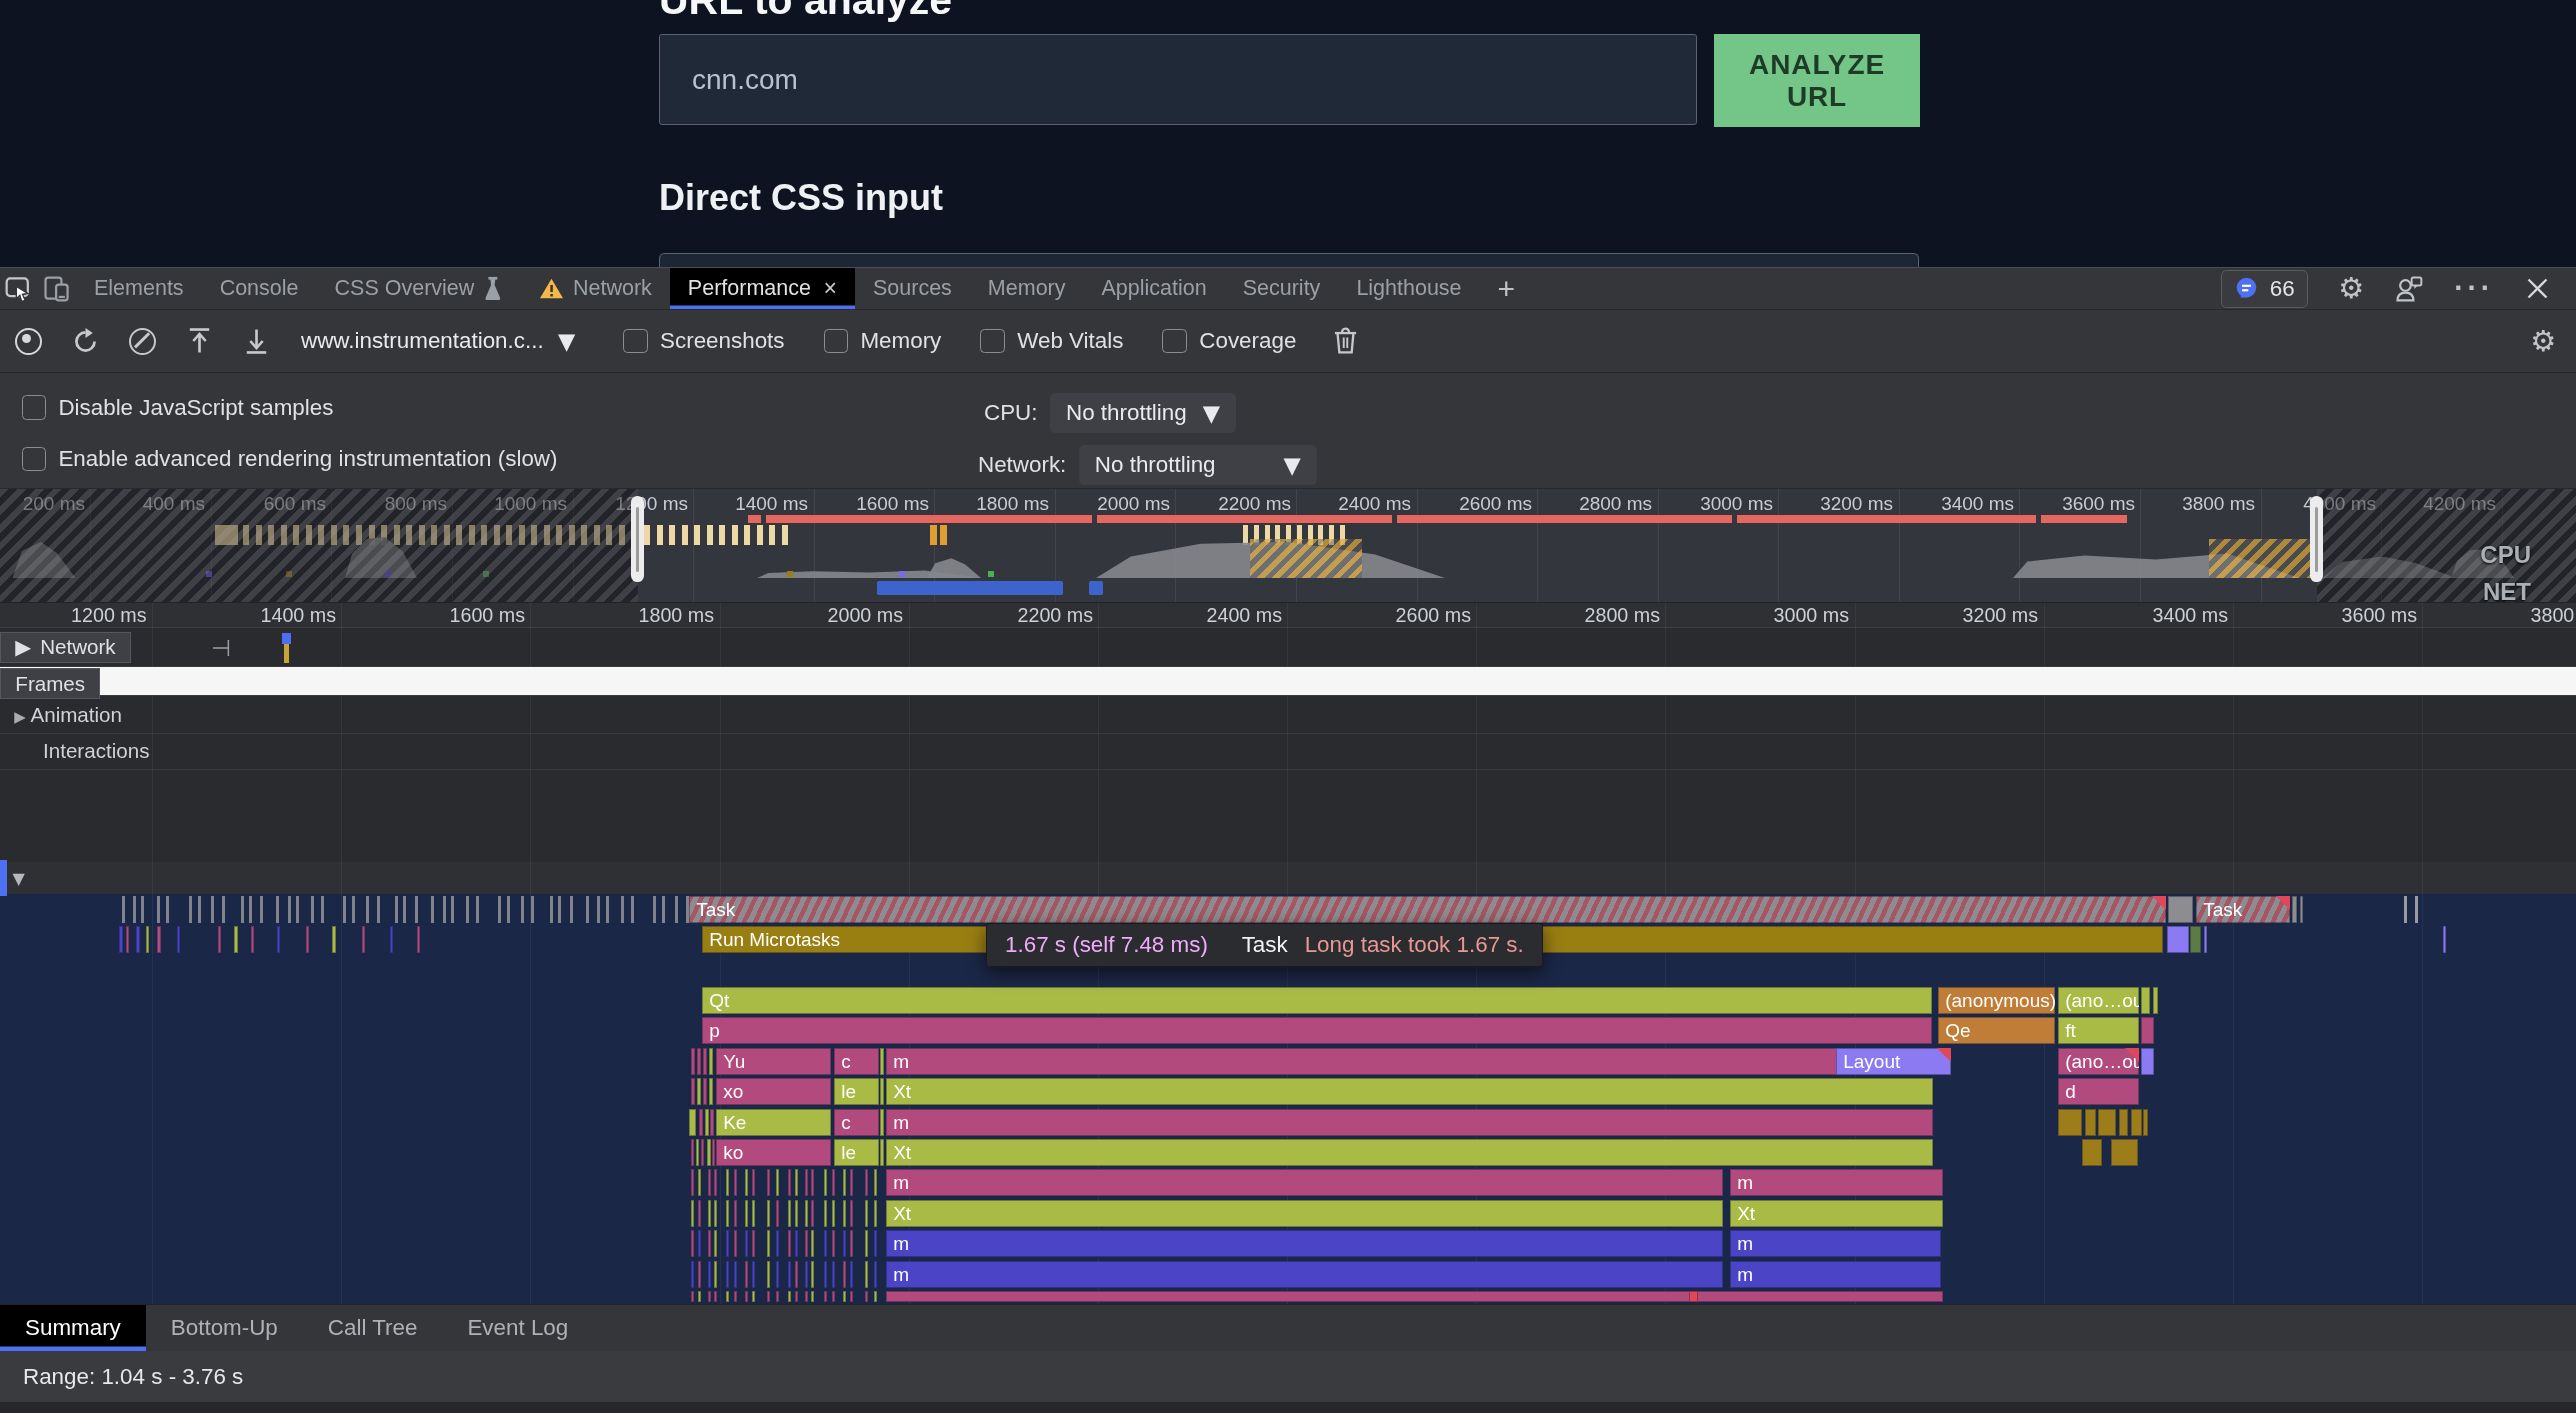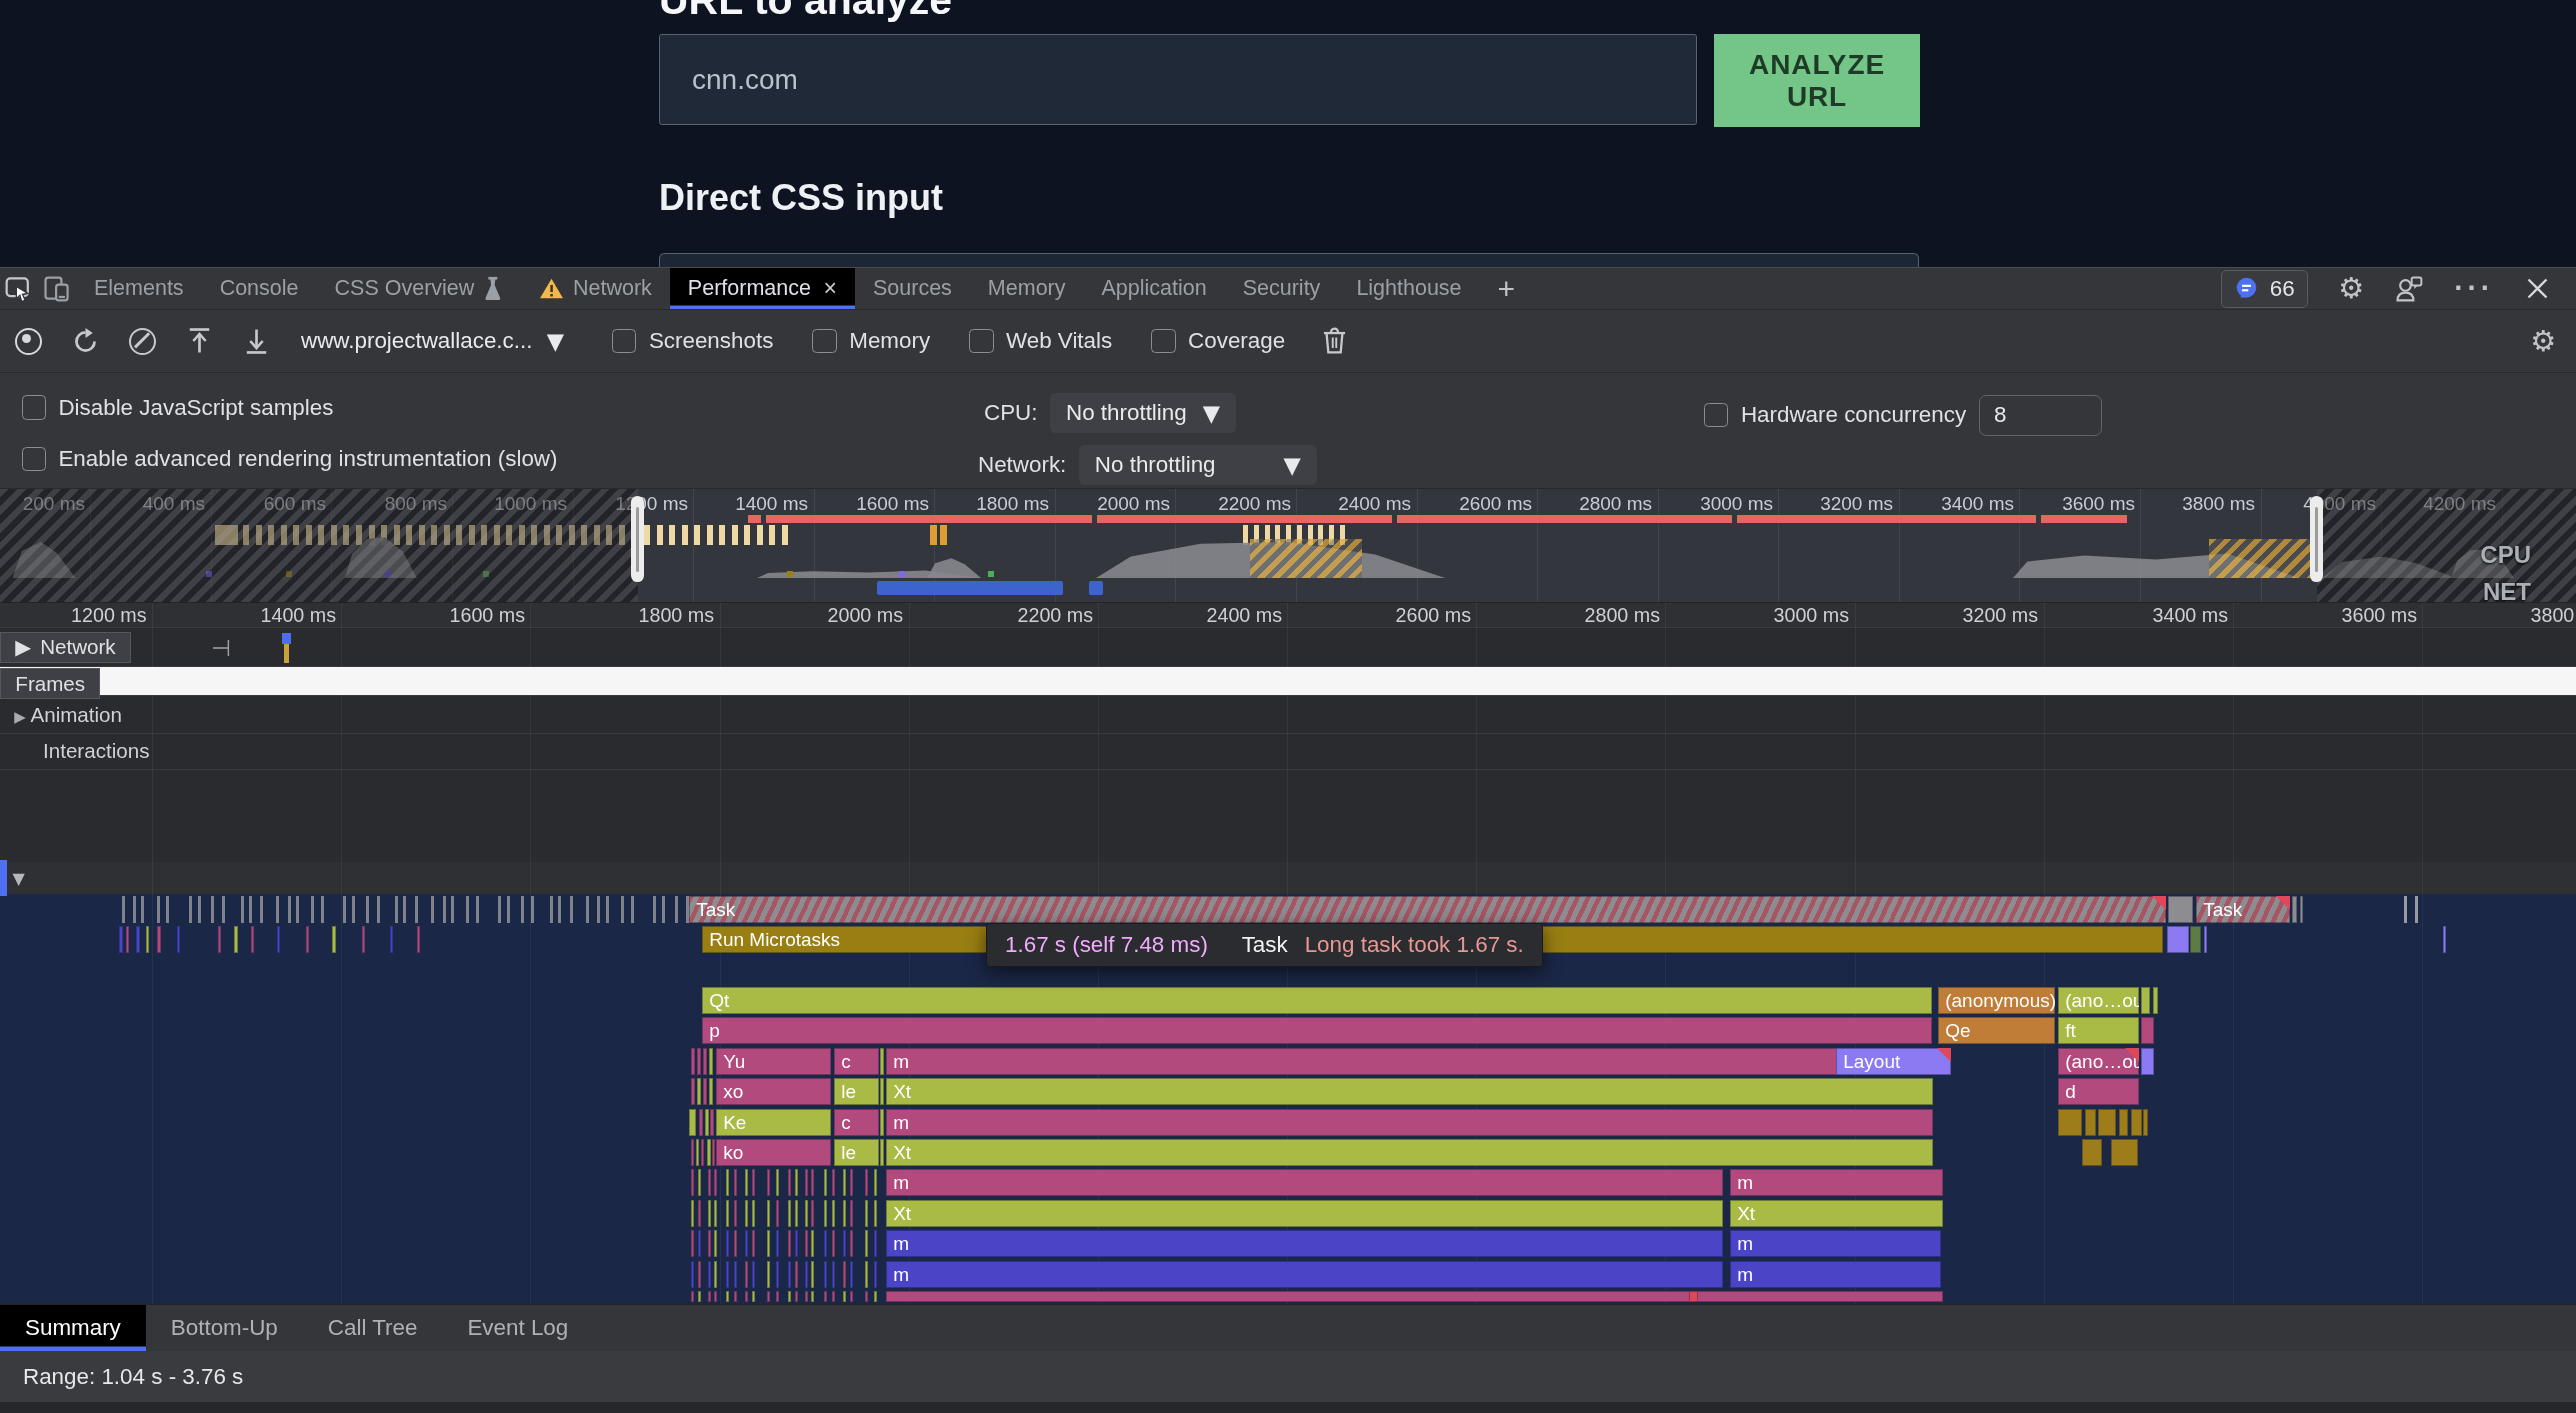--- a/index.html
+++ b/index.html
@@ -264,21 +264,21 @@
         </svg>
     </span>
     <span class="pt-btn">
       <svg width="27" height="30" viewBox="0 0 30 34">
           <line x1="4" y1="30" x2="26" y2="30" stroke="#c6c8cc" stroke-width="3"></line>
           <line x1="15" y1="4" x2="15" y2="24" stroke="#c6c8cc" stroke-width="3"></line>
           <path d="M8 17 L15 25 L22 17" fill="none" stroke="#c6c8cc" stroke-width="3"></path>
         </svg>
     </span>
     <div id="page-select">
-      <span>www.projectwallace.c...</span>
+      <span>www.instrumentation.c...</span>
       <span class="dd ic">▼</span>
     </div>
     <div id="chk-host" style="display:flex;">
         <span class="chk">
           <span class="box"></span>
           <label>Screenshots</label>
         </span>
         <span class="chk">
           <span class="box"></span>
           <label>Memory</label>
@@ -323,27 +323,20 @@
         <span>No throttling</span>
         <span class="dd ic">▼</span>
       </span>
     </div>
     <div class="set-row" style="left:978px;top:72px;">
       <label>Network:</label>
       <span class="sel" style="min-width:206px;justify-content:space-between;">
         <span>No throttling</span>
         <span class="dd ic">▼</span>
       </span>
-    </div>
-    <div class="set-row" style="left:1704px;top:21.5px;">
-      <span class="chk" style="margin-left:0;">
-          <span class="box"></span>
-      <label>Hardware concurrency</label>
-        </span>
-      <span id="hw-input">8</span>
     </div>
   </div>
 
   <div id="overview">
       <div class="ovgrid" style="left: 90px;"></div>
       <div class="ovtick" style="left: -49px;">200 ms</div>
       <div class="ovgrid" style="left: 211px;"></div>
       <div class="ovtick" style="left: 71px;">400 ms</div>
       <div class="ovgrid" style="left: 331px;"></div>
       <div class="ovtick" style="left: 192px;">600 ms</div>

